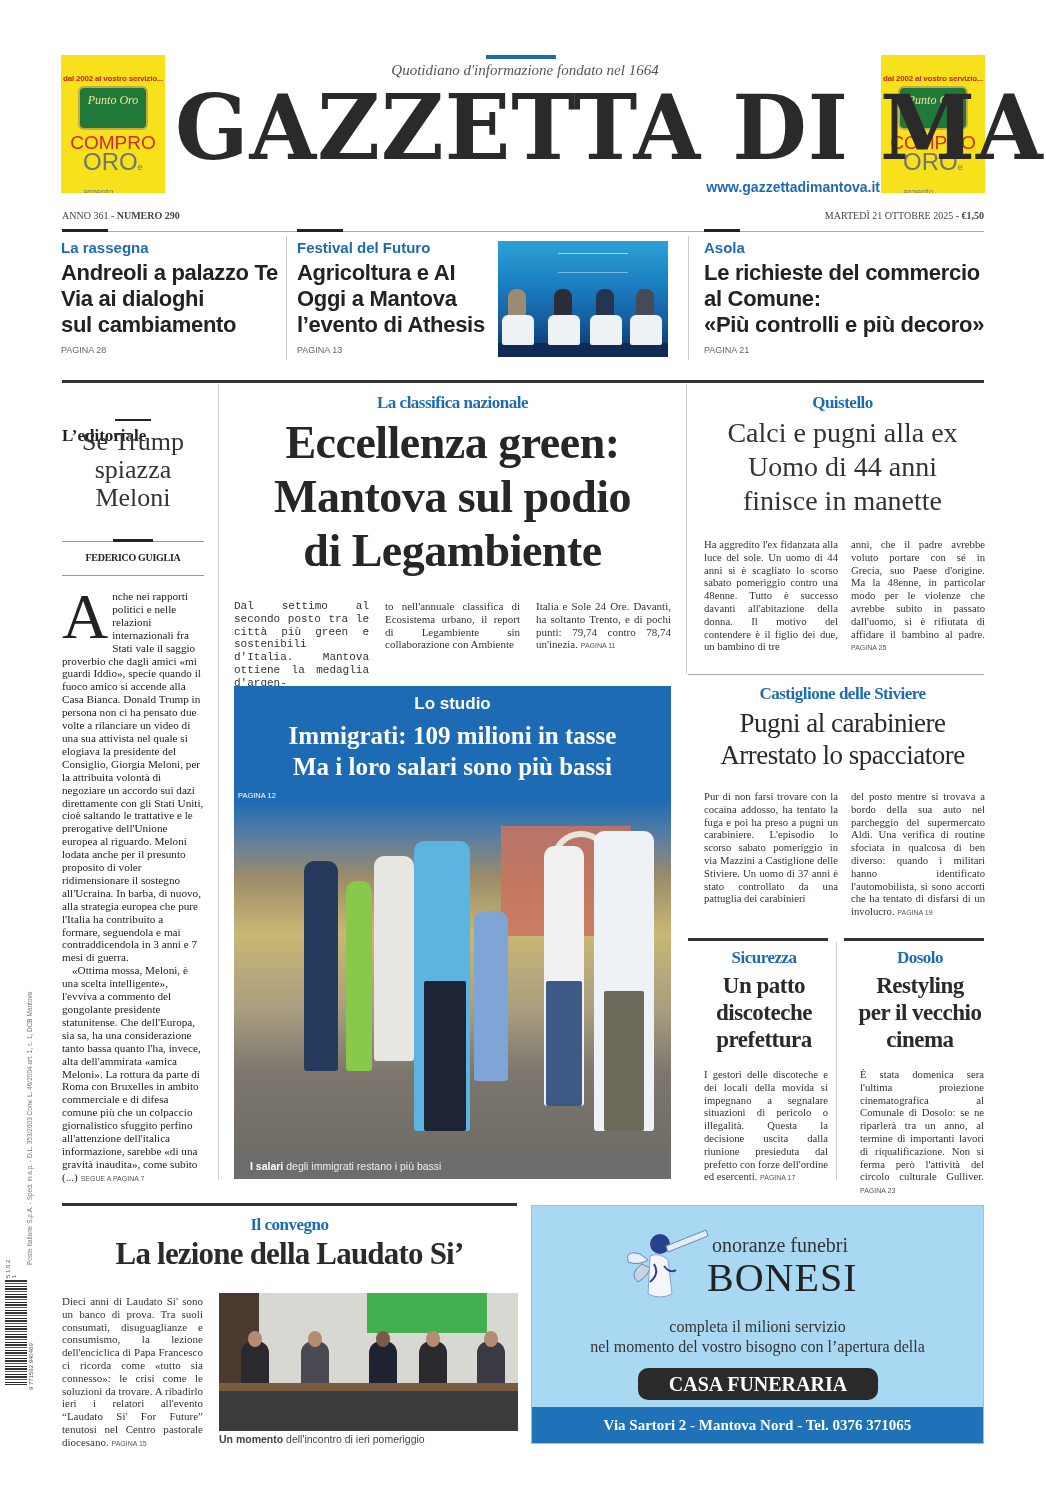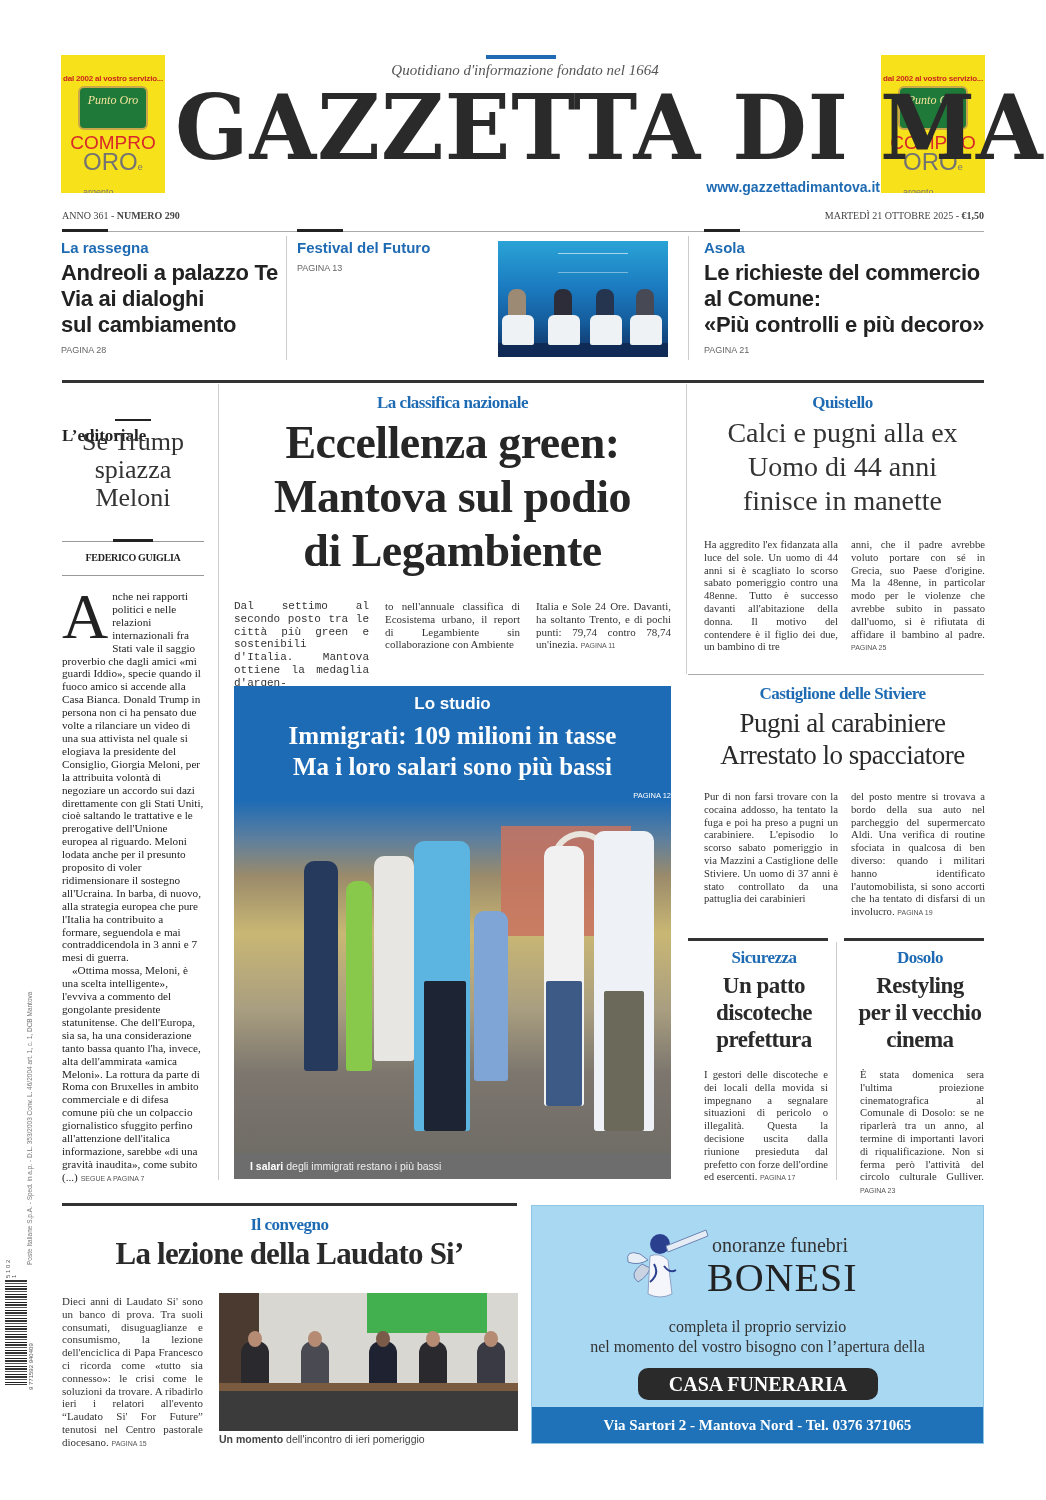--- a/index.html
+++ b/index.html
@@ -51,21 +51,21 @@
   
   .kicker-serif { font: bold 17px "Liberation Serif", serif; color: #1f6bb3; letter-spacing: -0.5px; text-align: center; }
   .main-title { left: 230px; top: 416px; width: 445px; text-align: center; font: bold 46px "Liberation Serif", serif; line-height: 54px; color: #262626; letter-spacing: -0.5px; }
   .col-text { font: 11px "Liberation Serif", serif; line-height: 12.8px; text-align: justify; color: #333; }
   .ref-inline { font: 7px "Liberation Sans", sans-serif; color: #555; }
 
   
   .bluebox { left: 234px; top: 686px; width: 437px; height: 493px; background: #1e6bb5; overflow: hidden; }
   .bluebox .kick { position: absolute; top: 8px; left: 0; right: 0; text-align: center; font: bold 17px "Liberation Sans", sans-serif; color: #fff; }
   .bluebox .ttl { position: absolute; top: 34px; left: 0; right: 0; text-align: center; font: bold 25px "Liberation Serif", serif; line-height: 31px; color: #fff; }
-  .bluebox .pg { position: absolute; top: 105px; left: 4px; right: 0; text-align: right; font: 7.5px "Liberation Sans", sans-serif; color: #fff; }
+  .bluebox .pg { position: absolute; top: 105px; left: 4px; right: 0; text-align: left; font: 7.5px "Liberation Sans", sans-serif; color: #fff; }
   .photo-street { position: absolute; top: 115px; left: 0; right: 0; bottom: 0;
     background: linear-gradient(180deg, #1e6bb5 0%, #5d7f9e 10%, #9b8b6a 20%, #c9b774 35%, #a99e80 55%, #7c766e 72%, #6c6964 100%); }
   .photo-street .wall-r { position: absolute; top: 25px; right: 40px; width: 130px; height: 110px; background: #c9735f; opacity: .85; }
   .photo-street .arch { position: absolute; top: 30px; right: 60px; width: 60px; height: 90px; border: 6px solid #e9e4dc; border-bottom: none; border-radius: 30px 30px 0 0; }
   .photo-street .p { position: absolute; border-radius: 10px 10px 3px 3px; }
   .caption-bar { position: absolute; left: 0; right: 0; bottom: 0; height: 26px; background: rgba(110,110,110,.92); color: #eee; font: 10.5px "Liberation Sans", sans-serif; line-height: 26px; padding-left: 16px; }
   .caption-bar b { color: #fff; }
 
   
   .r-title { font: 28px "Liberation Serif", serif; line-height: 34px; color: #333; text-align: center; }
@@ -137,20 +137,25 @@
   <div class="teaser-title" style="margin-top:4px;">
     <div>Andreoli a palazzo Te</div>
       <div>Via ai dialoghi</div>
       <div>sul cambiamento</div>
   </div>
   <div class="page-ref" style="margin-top:7px;">PAGINA 28</div>
 </div>
 
 <div class="abs" style="left:297px;top:239px;width:200px;">
   <div class="kicker-sans">Festival del Futuro</div>
+  <div class="teaser-title" style="margin-top:4px;">
+    <div>Agricoltura e AI</div>
+      <div>Oggi a Mantova</div>
+      <div>l’evento di Athesis</div>
+  </div>
   <div class="page-ref" style="margin-top:7px;">PAGINA 13</div>
 </div>
 <div class="abs photo-conf">
   <div class="screen-txt"></div>
   <div class="floor"></div>
   <div class="person" style="left:10px;background:#9c8a74;"></div>
     <div class="chair" style="left:4px;"></div>
   <div class="person" style="left:56px;"></div>
     <div class="chair" style="left:50px;"></div>
   <div class="person" style="left:98px;background:#253550;"></div>
@@ -283,21 +288,21 @@
   <svg style="position:absolute;left:88px;top:18px;" width="90" height="80" viewBox="0 0 90 80">
     <path d="M20 30 Q5 25 8 38 Q18 42 28 36 Z" fill="#e8eef5" stroke="#6a84b3"></path>
     <path d="M22 40 Q8 50 18 58 Q28 52 30 44 Z" fill="#c9d3e2" stroke="#6a84b3"></path>
     <circle cx="40" cy="20" r="10" fill="#2b3f8f"></circle>
     <path d="M30 32 Q40 28 48 36 L52 70 Q40 76 28 70 Z" fill="#f4f6fb" stroke="#8ea2c5"></path>
     <path d="M46 22 L86 6 L88 12 L48 28 Z" fill="#e6ecf5" stroke="#6a84b3"></path>
     <path d="M34 40 Q40 50 30 58 M44 42 Q50 50 56 46" stroke="#2b3f8f" stroke-width="2" fill="none"></path>
   </svg>
   <div class="onor">onoranze funebri</div>
   <div class="bonesi">BONESI</div>
-  <div class="l1">completa il proprio servizio</div>
+  <div class="l1">completa il milioni servizio</div>
   <div class="l2">nel momento del vostro bisogno con l’apertura della</div>
   <div class="casa">CASA FUNERARIA</div>
   <div class="addr">Via Sartori 2 - Mantova Nord - Tel. 0376 371065</div>
 </div>
 
 <div class="abs postal">Poste Italiane S.p.A. - Sped. in a.p. - D.L. 353/2003 Conv. L. 46/2004 art. 1, c. 1, DCB Mantova</div>
 <div class="abs" style="left:5px;top:1258px;width:12px;height:20px;font:6px 'Liberation Sans',sans-serif;color:#555;writing-mode:vertical-rl;transform:rotate(180deg);">5 1 0 2 1</div>
 <div class="abs barcode"></div>
 <div class="abs" style="left:28px;top:1290px;width:10px;height:100px;font:6px 'Liberation Sans',sans-serif;color:#555;writing-mode:vertical-rl;transform:rotate(180deg);">9 771592 940409</div>
 

